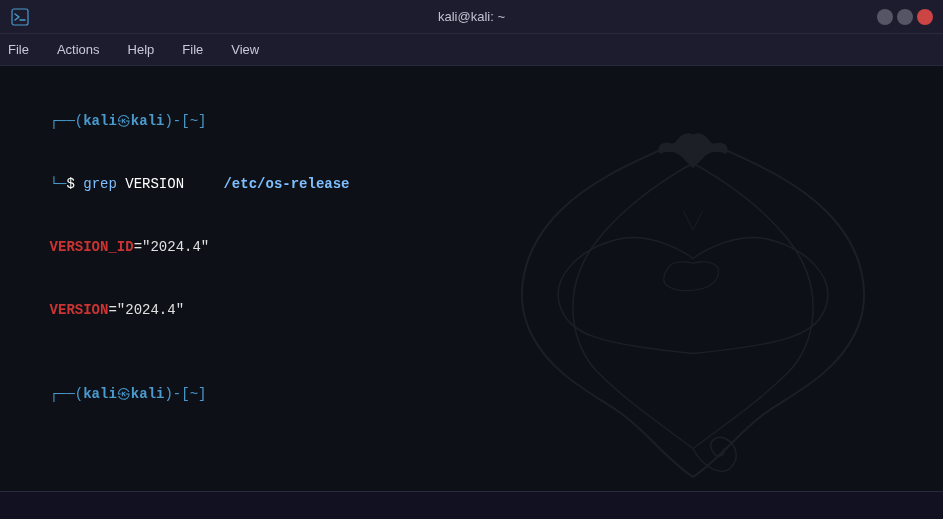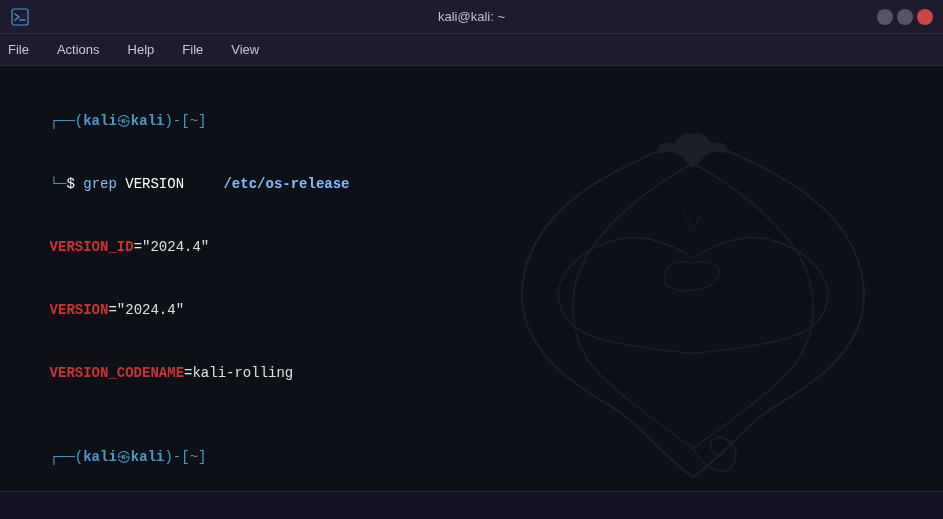--- a/index.html
+++ b/index.html
@@ -205,23 +205,20 @@
   <div class="terminal-line">
     <span class="prompt-bracket">└─</span><span class="prompt-dollar">$ </span><span class="cmd-keyword">grep</span><span class="cmd-arg"> VERSION </span><span class="cmd-file">/etc/os-release</span>
   </div>
 
   <div class="terminal-line">
     <span class="output-red-key">VERSION_ID</span><span class="output-white">="2024.4"</span>
   </div>
   <div class="terminal-line">
     <span class="output-red-key">VERSION</span><span class="output-white">="2024.4"</span>
   </div>
-  <div class="terminal-line">
-    <span class="output-red-key">VERSION_CODENAME</span><span class="output-white">=kali-rolling</span>
-  </div>
 
   <div class="terminal-line">&nbsp;</div>
 
   <div class="terminal-line">
     <span class="prompt-bracket">┌──(</span><span class="prompt-user">kali</span><span class="prompt-at">㉿</span><span class="prompt-host">kali</span><span class="prompt-bracket">)-[</span><span class="prompt-tilde">~</span><span class="prompt-bracket">]</span>
   </div>
   <div class="terminal-line">
     
   </div>
 

